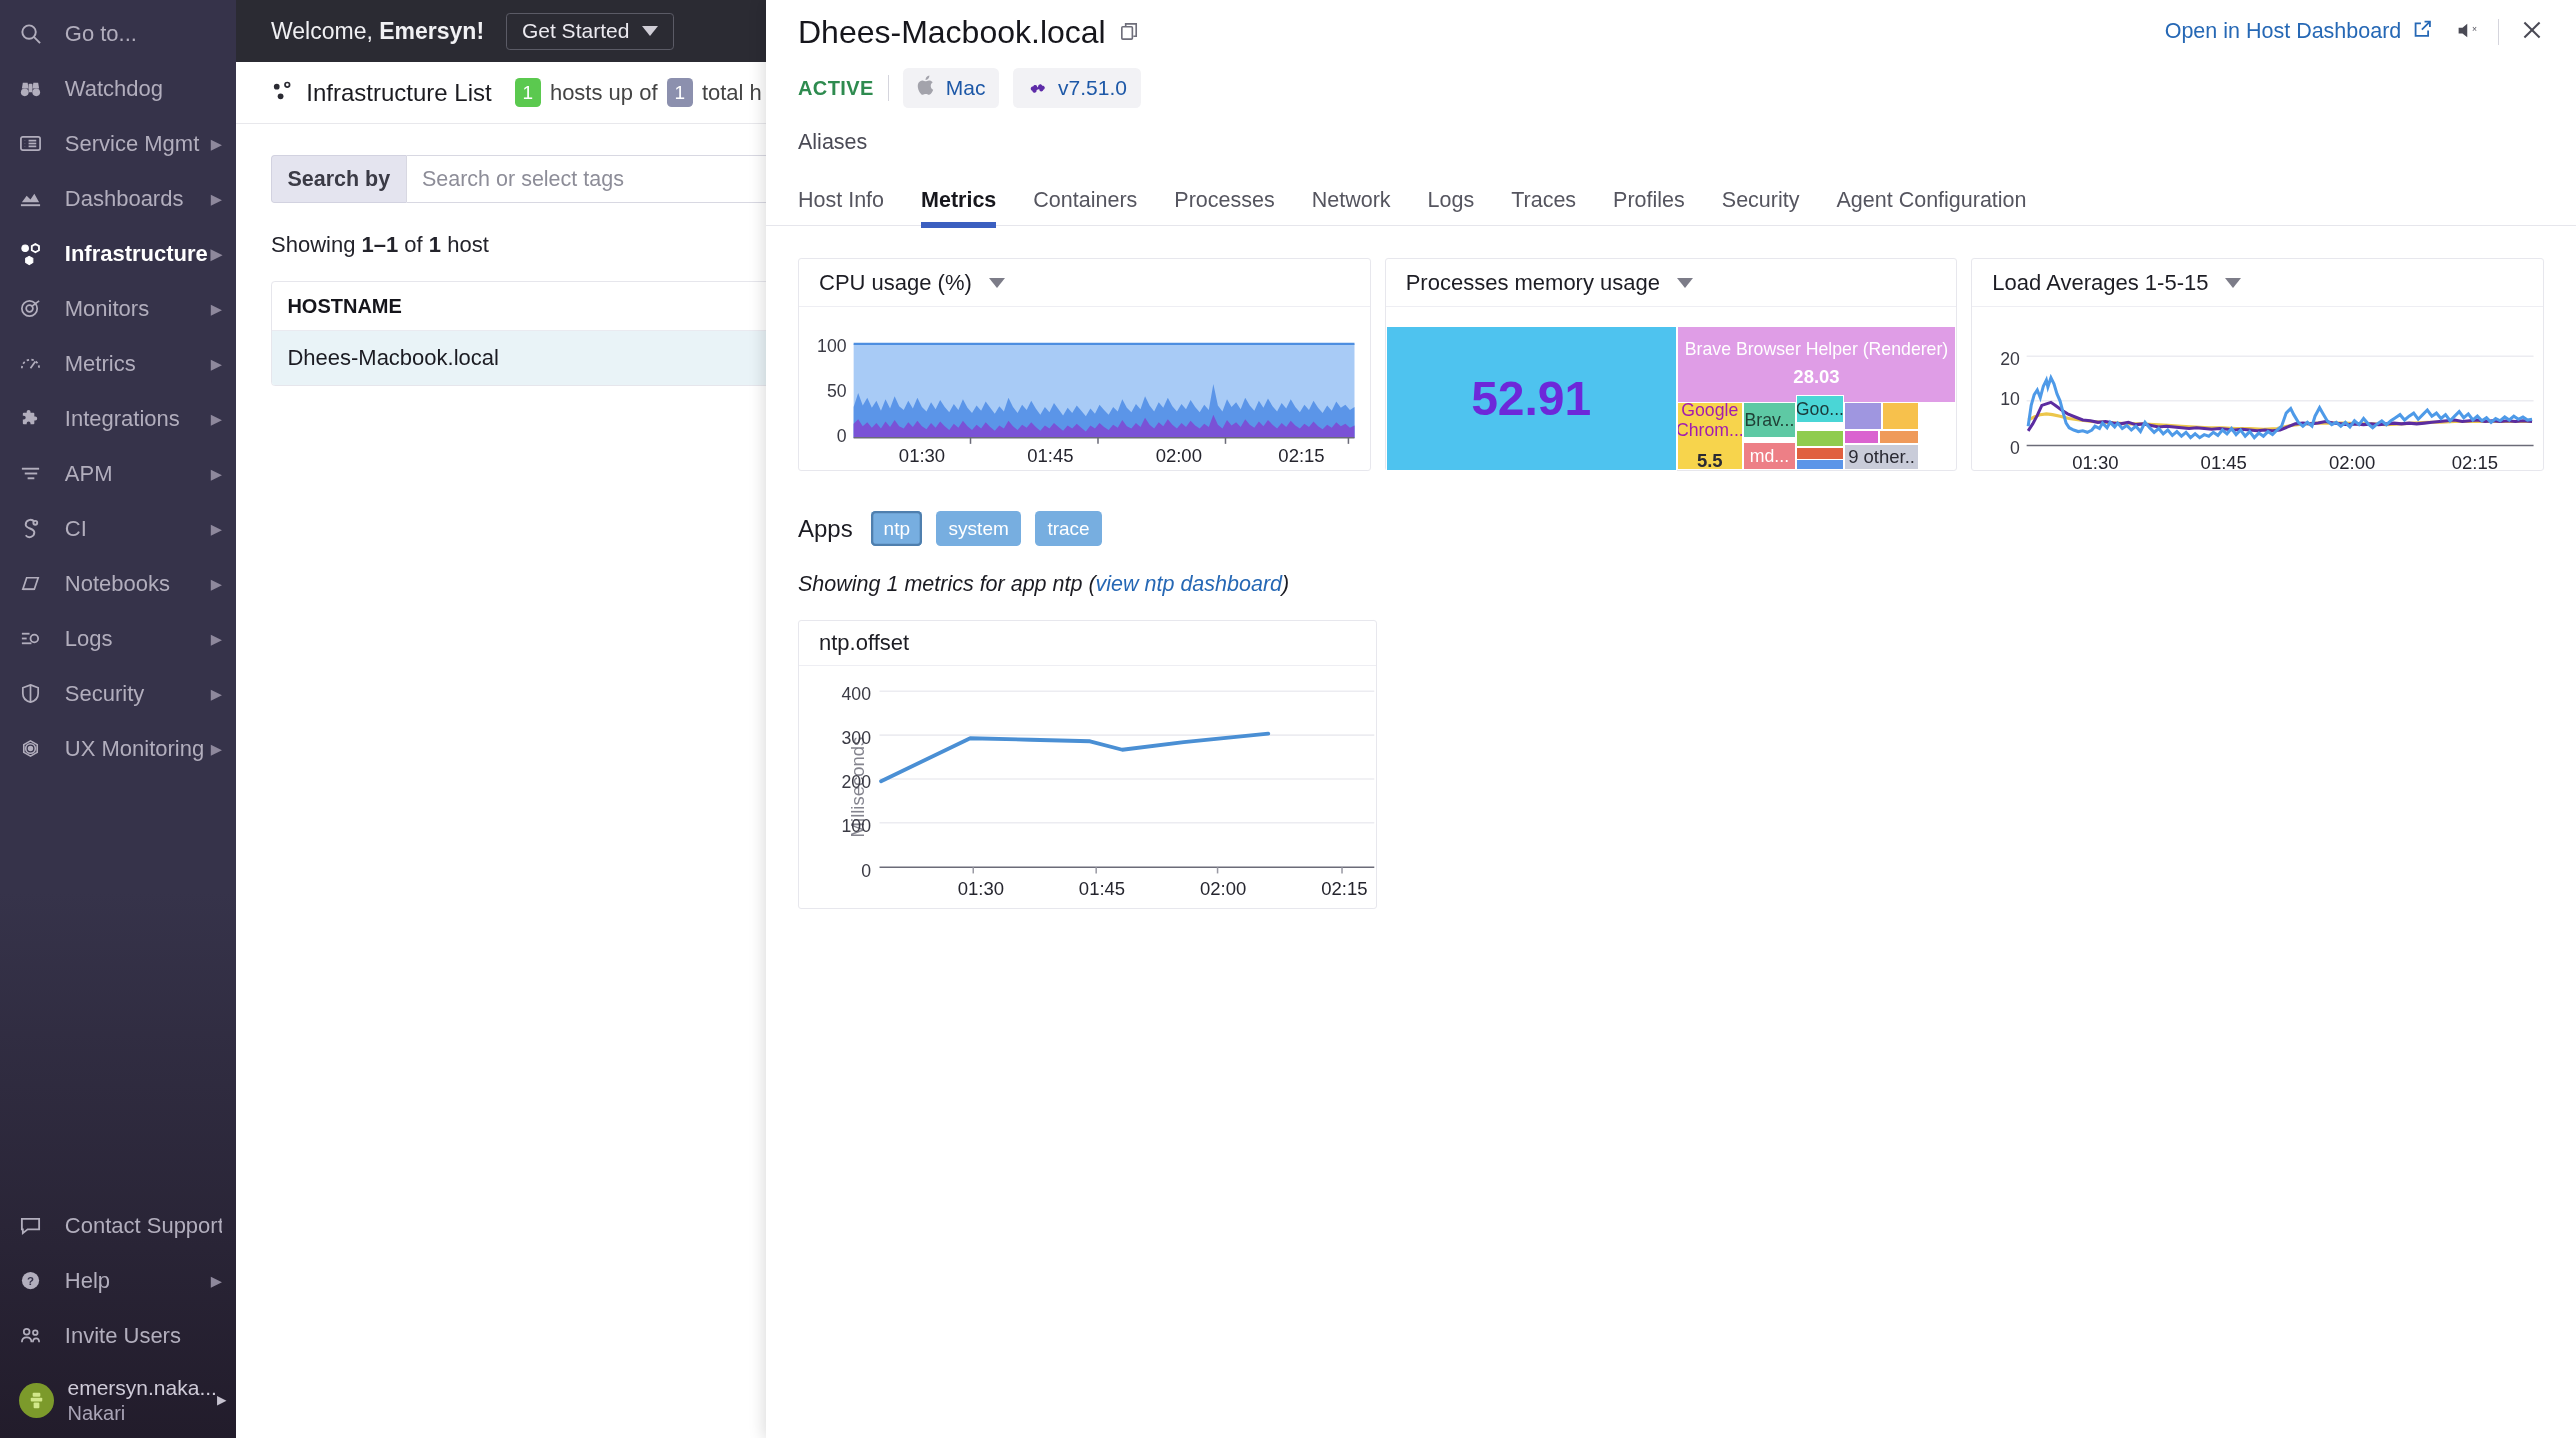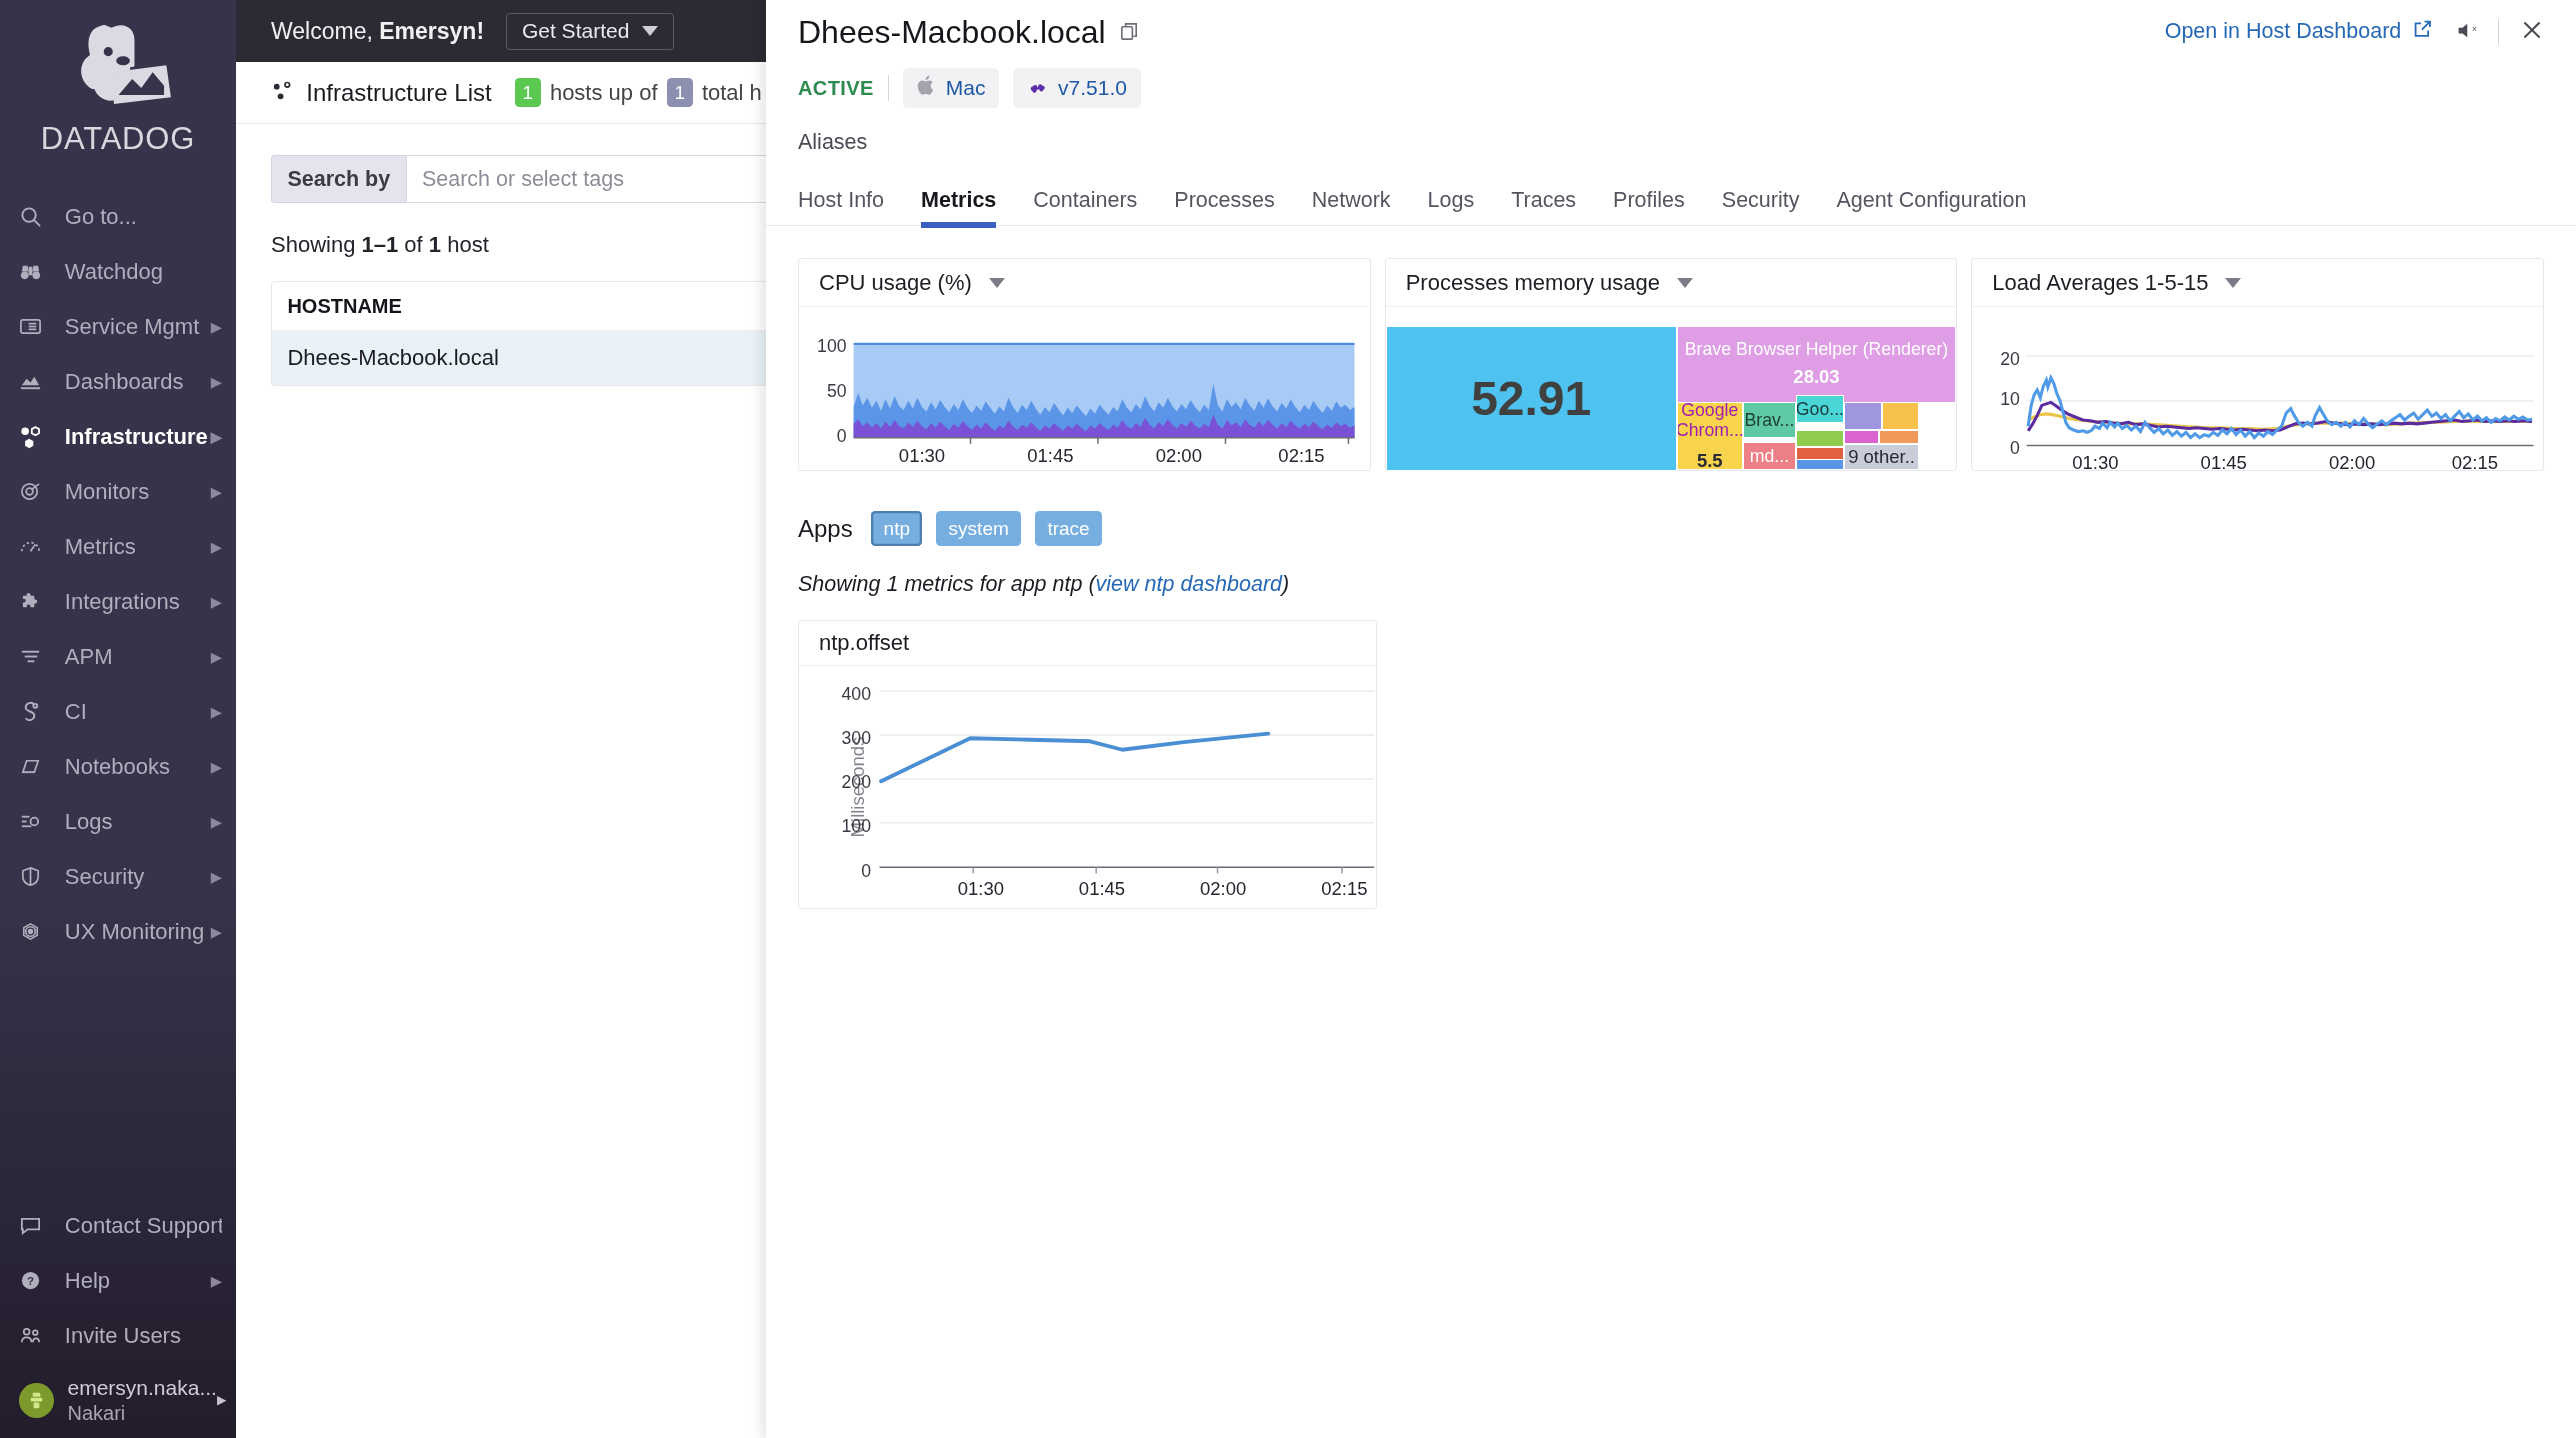--- a/index.html
+++ b/index.html
@@ -118,32 +118,20 @@
   #ntpbody { height:242px; position:relative;}
   #ylab { position:absolute; left:9.2px; top:50%; transform: translateY(-50%) rotate(-90deg);
           transform-origin:center; font-size:18.5px; color:#84848e; white-space:nowrap;}
 </style>
 </head>
 <body>
 
 <div id="root">
 
   <div id="sidebar">
-    <div id="logo-wrap">
-      <svg width="115" height="98" viewBox="0 0 100 86" aria-hidden="true">
-        <g fill="#dcd9e2">
-          <path d="M33 4c-5 1-8 6-9 11-1 5 0 10 1 14-3 2-6 5-7 9-2 6 0 13 4 17 2 2 4 4 7 4 2 6 8 10 14 10 3 0 6-1 8-3l1-16 9-1-1-9 4-1V16c0-5-2-10-7-12-4-2-9-1-13 1l-5-2c-2-1-4 0-6 1z"></path>
-        </g>
-        <circle cx="41" cy="26" r="4" fill="#36334a"></circle>
-        <ellipse cx="54" cy="34" rx="6" ry="4" fill="#36334a"></ellipse>
-        <path d="M44 44 L92 38 L96 66 L46 72 Z" fill="#dcd9e2"></path>
-        <path d="M50 64 L62 50 L70 58 L80 44 L90 56 L90 64 Z" fill="#36334a"></path>
-      </svg>
-      <div class="logo-word">DATADOG</div>
-    </div>
 
     <div class="nav-list">
 
       <div class="nav-item">
         <span class="nic">
           <svg width="23" height="23" viewBox="0 0 24 24" fill="none" stroke="#b2aebd" stroke-width="2">
               <circle cx="10.5" cy="10.5" r="7"></circle>
               <line x1="15.5" y1="15.5" x2="22" y2="22"></line>
             </svg>
         </span>
@@ -516,21 +504,21 @@
 
       <div class="widget">
         <div class="wtitle">
           <span>Processes memory usage</span>
           <span class="caret"></span>
         </div>
         <div class="wbody">
           <div class="tm">
 
             <div class="tmcell" style="left:0;top:18.5px;width:51%;height:145px;background:#4ec3ef;">
-              <span style="font-size:48px;font-weight:bold;color:#404040;">52.91</span>
+              <span style="font-size:48px;font-weight:bold;color:#6d28d9;">52.91</span>
             </div>
 
             <div class="tmcell" style="left:51%;top:18.5px;width:49%;height:77px;background:#df9de6;">
               <span class="tmname" style="color:#fff;">Brave Browser Helper (Renderer)</span>
               <span class="tmval" style="color:#fff;">28.03</span>
             </div>
 
             <div class="tmcell" style="left:51%;top:95px;width:11.6%;height:68px;background:#f7d44c;">
               <span class="tmname" style="color:#a21caf;">Google Chrom...</span>
               <span class="tmval" style="color:#2a2a33;margin-top:9.2px;">5.5</span>

